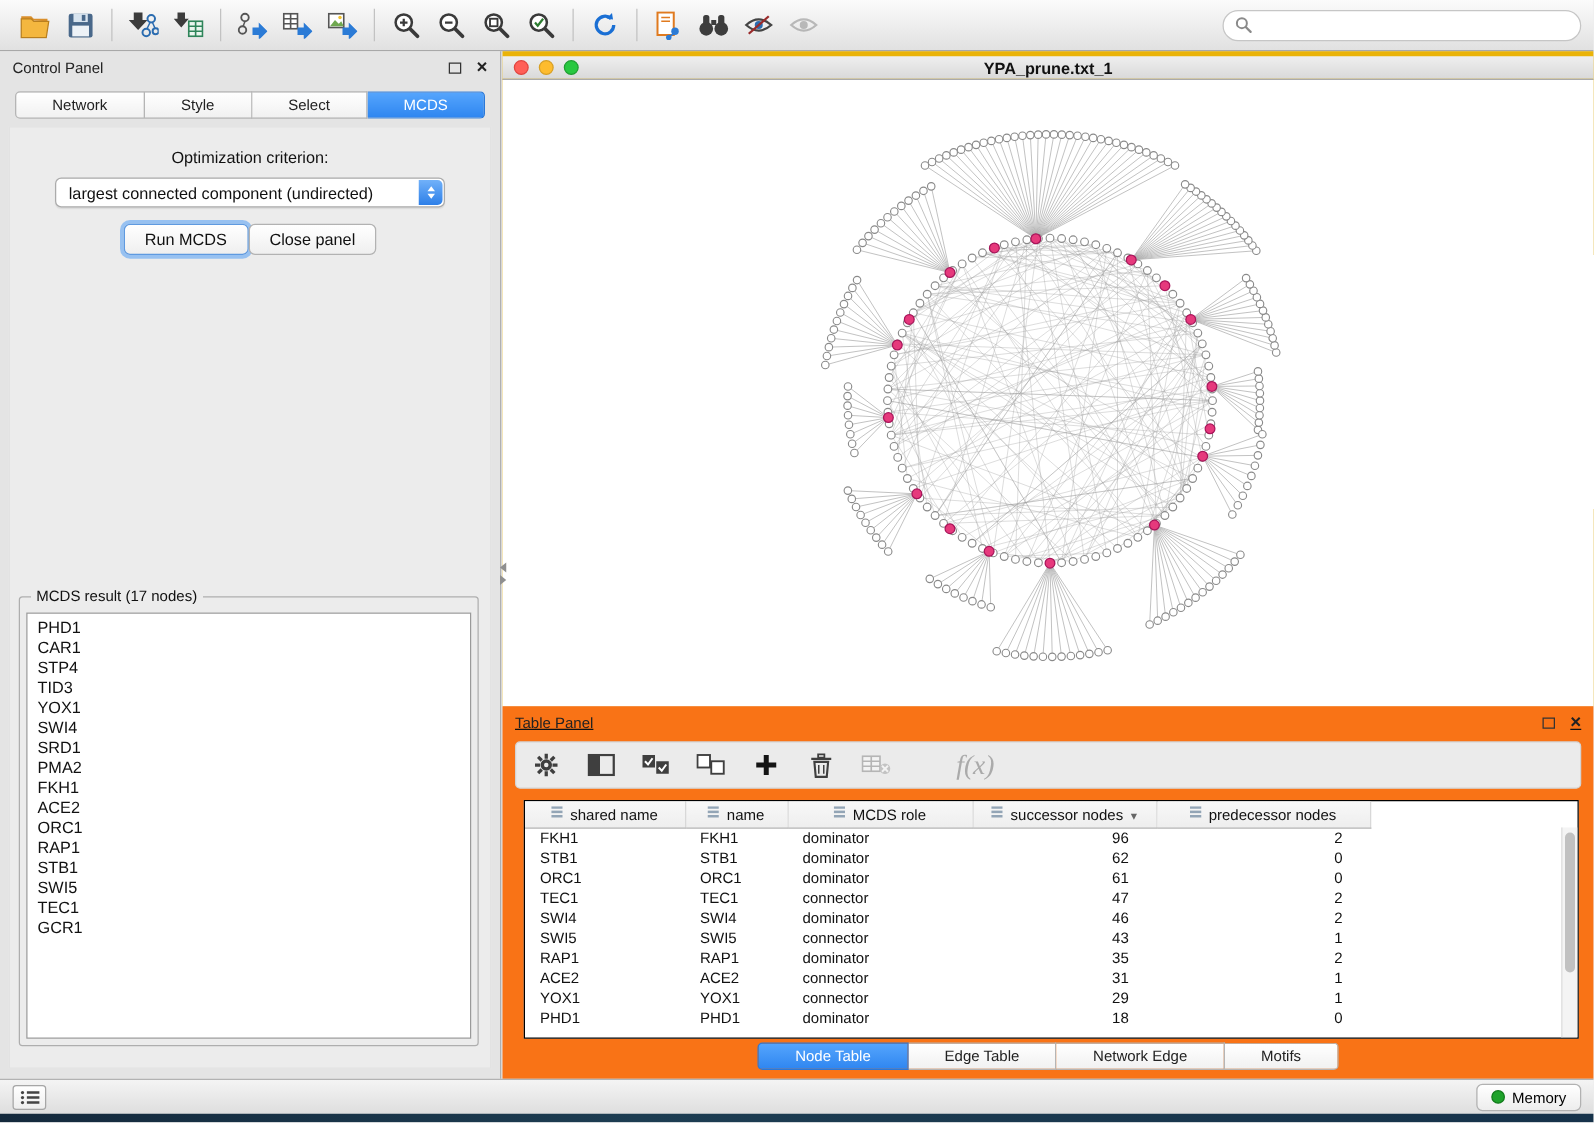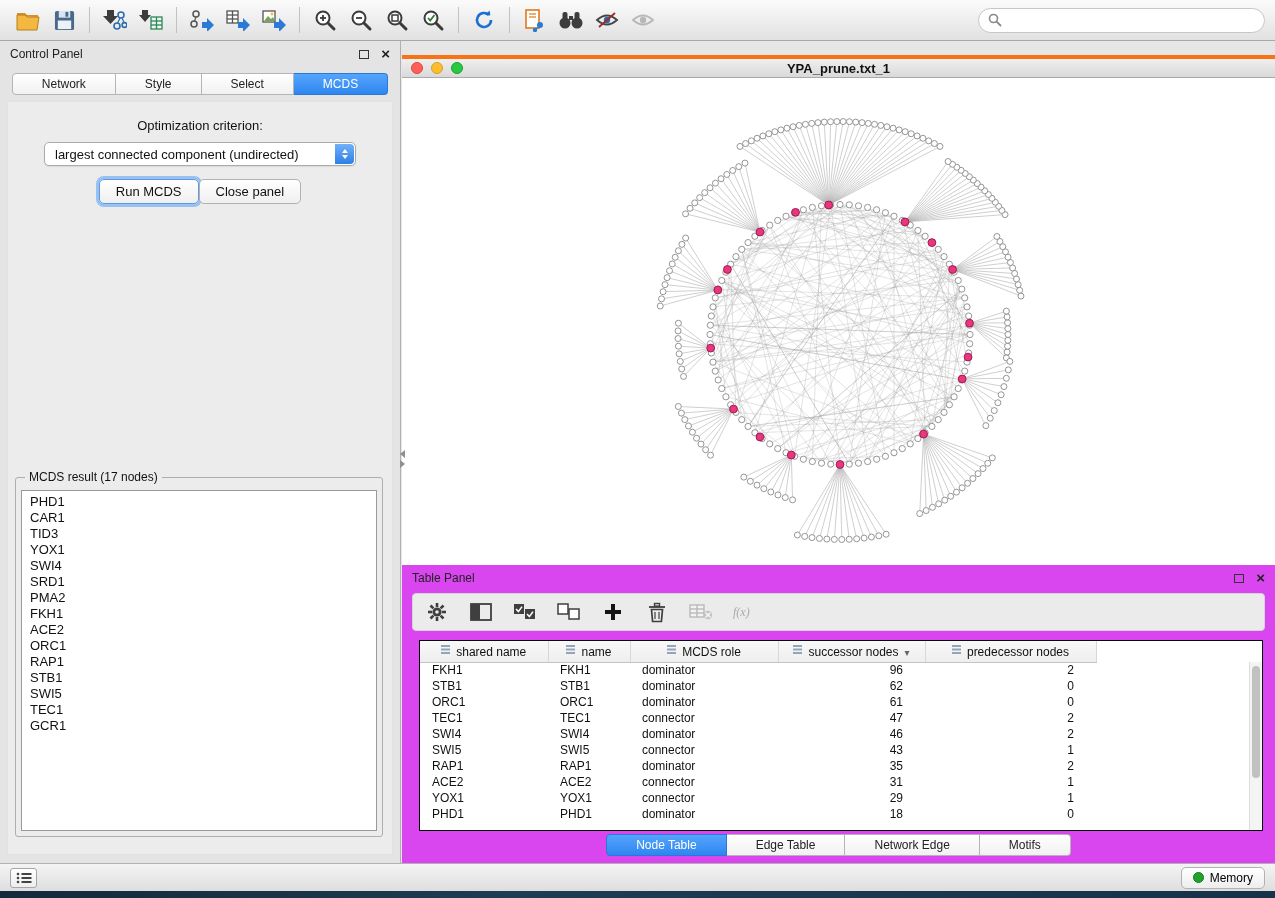--- a/index.html
+++ b/index.html
@@ -39,33 +39,33 @@
   .result-list{width:100%;height:100%;background:#fff;border:1px solid #9a9a9a;overflow:auto;font-size:13px;padding:3px 0;}
   .result-list .item{padding:0 8px;height:16px;line-height:16px;cursor:default;}
 
   
   .splitter{position:absolute;left:398px;top:448px;width:8px;height:22px;z-index:5;display:flex;flex-direction:column;align-items:center;justify-content:center;gap:2px;cursor:col-resize;}
   .splitter i{display:block;width:0;height:0;border-top:4px solid transparent;border-bottom:4px solid transparent;}
   .splitter .l{border-right:5px solid #8f8f8f;}
   .splitter .r{border-left:5px solid #8f8f8f;}
 
   
-  .network-area{position:absolute;left:402px;top:55px;right:0;height:524px;background:#f97316;text-decoration:underline;}
+  .network-area{position:absolute;left:402px;top:41px;right:0;height:524px;background:#eab308;text-decoration:underline;}
   .net-titlebar{position:absolute;top:4px;left:0;right:0;height:19px;background:linear-gradient(#efefef,#d9d9d9);border-bottom:1px solid #aaa;display:flex;align-items:center;padding:0 9px;}
   .traffic{display:flex;gap:8px;z-index:2;}
   .light{width:12px;height:12px;border-radius:50%;display:inline-block;cursor:pointer;}
   .net-title{position:absolute;left:0;right:0;text-align:center;font-size:13px;font-weight:bold;color:#111;}
   .net-canvas{position:absolute;top:23px;left:0;right:0;bottom:0;background:#fff;overflow:hidden;}
   .net-canvas svg{display:block;width:100%;height:100%;}
 
   
-  .table-panel{position:absolute;left:402px;top:565px;right:0;bottom:35px;background:#d946ef;}
+  .table-panel{position:absolute;left:402px;top:565px;right:0;bottom:35px;background:#f97316;text-decoration:underline;}
   .tp-toolbar{position:absolute;left:10px;right:10px;top:28px;height:38px;background:#ebebeb;border:1px solid #d4d4d4;border-radius:4px;display:flex;align-items:center;gap:8px;padding:0 6px;}
   .tp-btn{width:36px;height:30px;display:flex;align-items:center;justify-content:center;background:transparent;border:none;cursor:pointer;}
-  .fx{font-family:"Liberation Serif",serif;font-style:italic;font-size:12px;color:#aaa;}
+  .fx{font-family:"Liberation Serif",serif;font-style:italic;font-size:22px;color:#aaa;margin-left:32px;}
   .table-wrap{position:absolute;left:17px;right:12px;top:75px;bottom:32px;background:#fff;border:1px solid #000000;overflow:hidden;}
   table{border-collapse:collapse;font-size:12px;table-layout:fixed;}
   th{background:linear-gradient(#f8f8f8,#eeeeee);border-right:1px solid #d8d8d8;border-bottom:1px solid #c4c4c4;font-weight:normal;height:21px;padding:0 5px;text-align:center;white-space:nowrap;overflow:hidden;}
   .hicon{margin-right:5px;vertical-align:1px;}
   .harrow{color:#666;margin-left:6px;font-size:10px;}
   td{height:16px;padding:0 12px 0 12px;white-space:nowrap;overflow:hidden;}
   td.num{text-align:right;padding-right:22px;}
   .vscroll{position:absolute;right:0;top:21px;bottom:0;width:13px;background:#f4f4f4;border-left:1px solid #ddd;}
   .vthumb{position:absolute;top:4px;left:2px;width:8px;height:112px;background:#c1c1c1;border-radius:4px;}
   .tp-tabs{position:absolute;bottom:7px;left:0;right:0;display:flex;justify-content:center;}
@@ -252,20 +252,21 @@
       </div>
       <div class="btn-row">
         <button class="btn focused">Run MCDS</button>
         <button class="btn">Close panel</button>
       </div>
       <fieldset class="mcds-result">
         <legend>MCDS result (17 nodes)</legend>
         <div class="result-list">
             <div class="item">PHD1</div>
             <div class="item">CAR1</div>
+            <div class="item">STP4</div>
             <div class="item">TID3</div>
             <div class="item">YOX1</div>
             <div class="item">SWI4</div>
             <div class="item">SRD1</div>
             <div class="item">PMA2</div>
             <div class="item">FKH1</div>
             <div class="item">ACE2</div>
             <div class="item">ORC1</div>
             <div class="item">RAP1</div>
             <div class="item">STB1</div>

